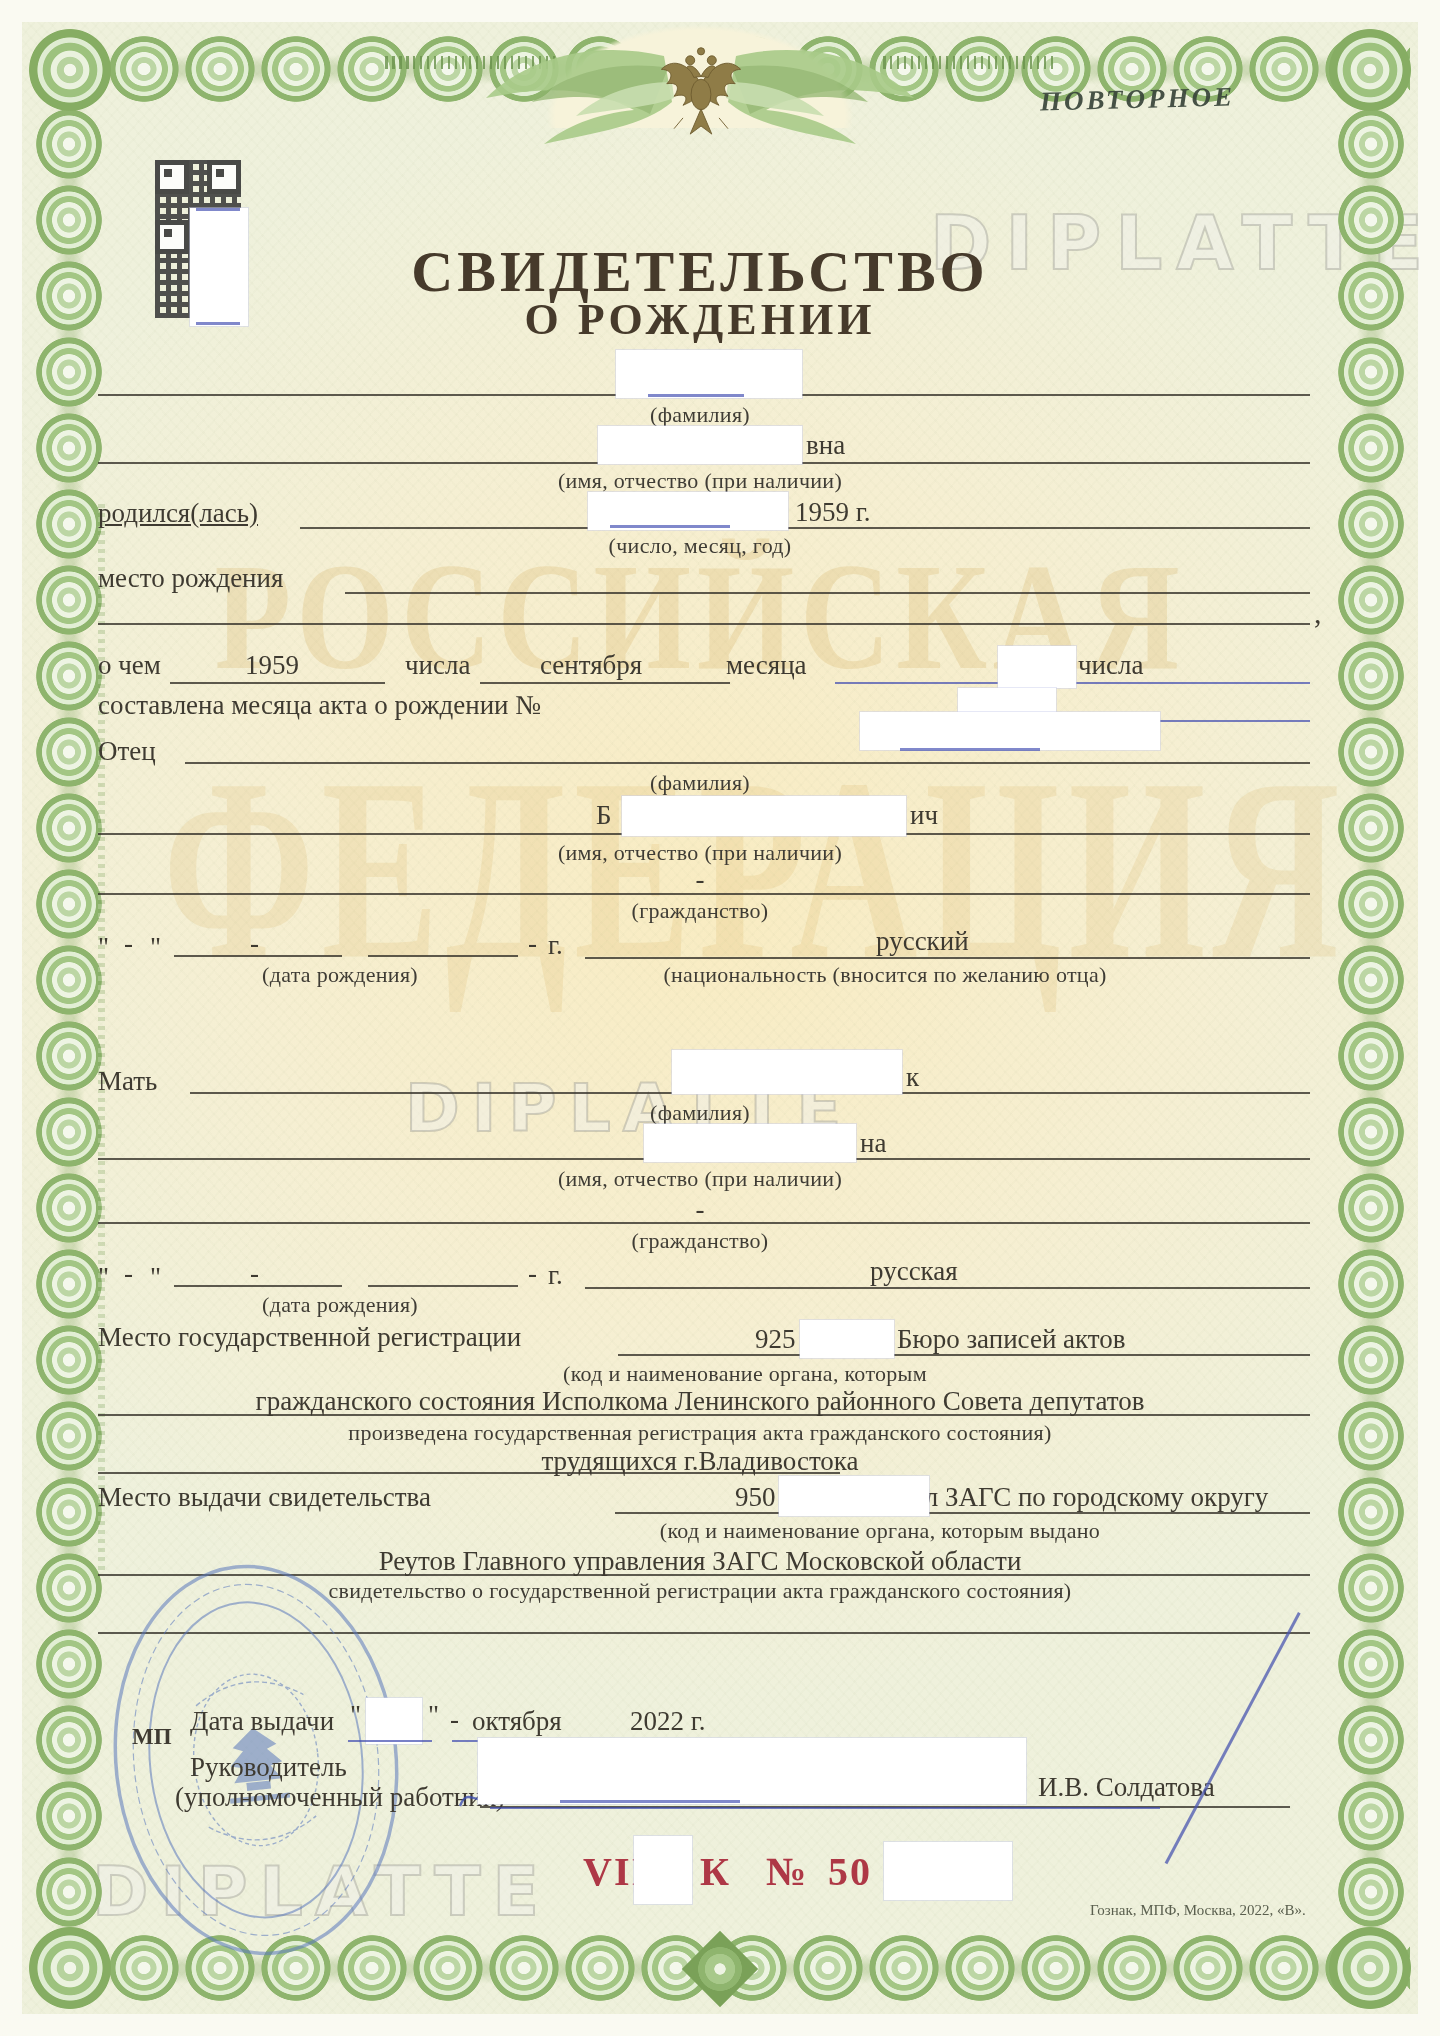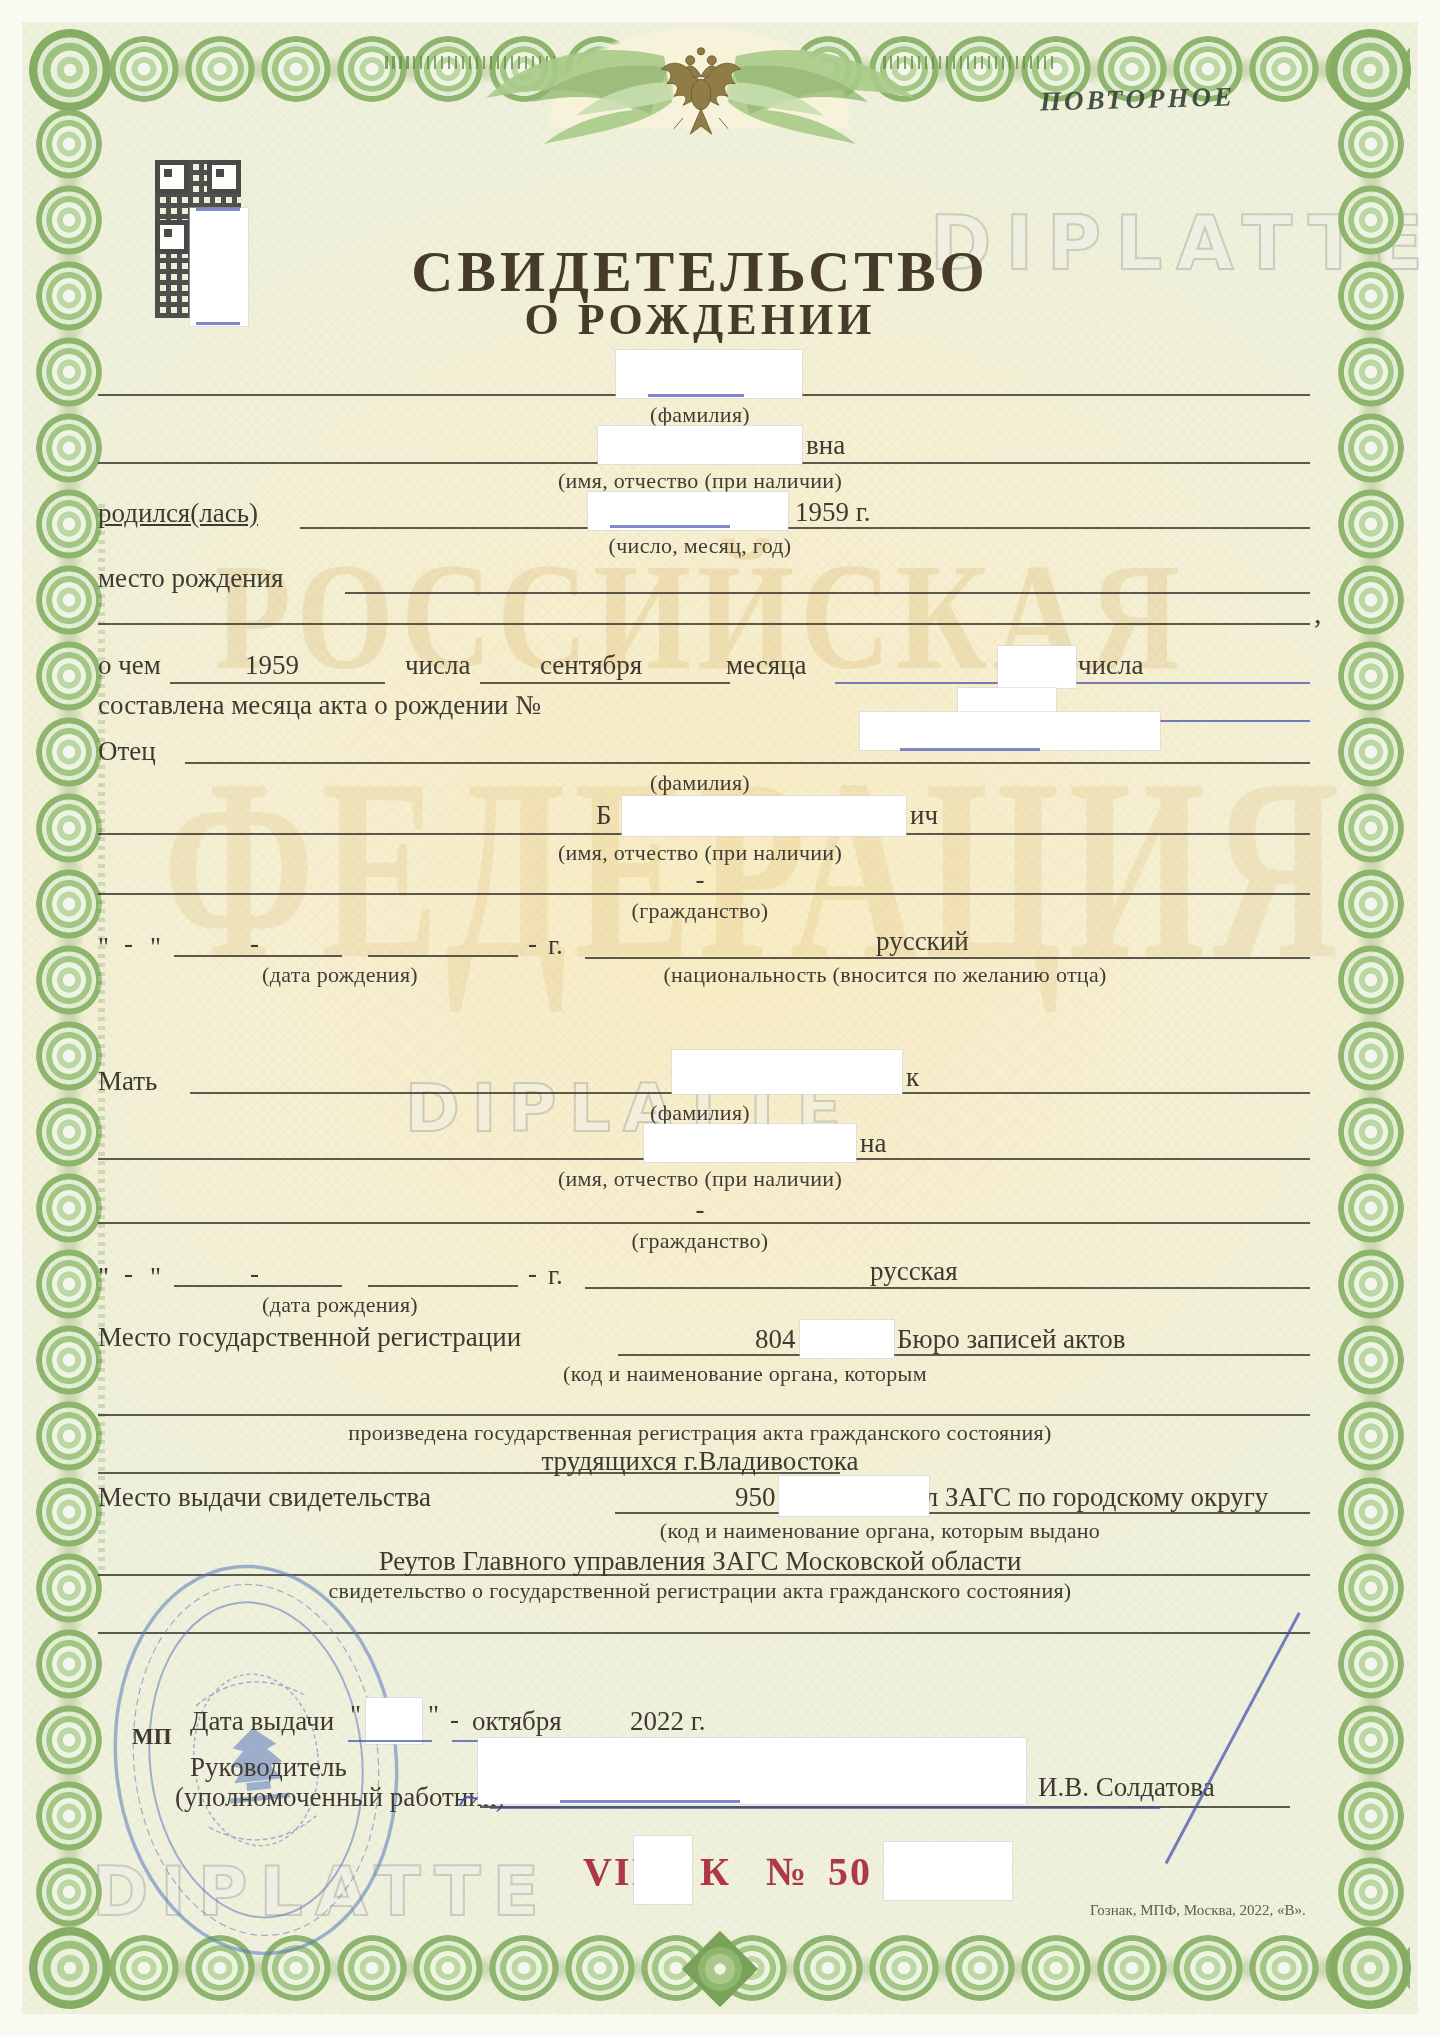--- a/index.html
+++ b/index.html
@@ -206,25 +206,26 @@
   <div class="abs val" style="left:250px;top:1258px;">-</div>
   <div class="abs line" style="left:368px;top:1285px;width:150px;height:0;"></div>
   <div class="abs val" style="left:528px;top:1258px;">-</div>
   <div class="abs val" style="left:548px;top:1260px;">г.</div>
   <div class="abs line" style="left:585px;top:1245px;width:725px;height:42px;"></div>
   <div class="abs val" style="left:870px;top:1256px;">русская</div>
   <div class="abs cap" style="left:130px;top:1292px;width:420px;">(дата рождения)</div>
 
   <div class="abs lbl" style="left:98px;top:1322px;">Место государственной регистрации</div>
   <div class="abs line" style="left:618px;top:1312px;width:692px;height:42px;"></div>
-  <div class="abs val" style="left:755px;top:1324px;">804</div>
+  <div class="abs val" style="left:755px;top:1324px;">925</div>
   <div class="abs wbox" style="left:800px;top:1320px;width:94px;height:38px;"></div>
   <div class="abs val" style="left:897px;top:1324px;">Бюро записей актов</div>
   <div class="abs cap" style="left:445px;top:1361px;width:600px;">(код и наименование органа, которым</div>
 
+  <div class="abs val ctr" style="left:100px;top:1386px;width:1200px;">гражданского состояния Исполкома Ленинского районного Совета депутатов</div>
   <div class="abs line" style="left:98px;top:1372px;width:1212px;height:42px;"></div>
   <div class="abs cap" style="left:100px;top:1420px;width:1200px;">произведена государственная регистрация акта гражданского состояния)</div>
 
   <div class="abs val ctr" style="left:100px;top:1446px;width:1200px;">трудящихся г.Владивостока</div>
   <div class="abs line" style="left:98px;top:1432px;width:742px;height:40px;"></div>
 
   <div class="abs lbl" style="left:98px;top:1482px;">Место выдачи свидетельства</div>
   <div class="abs line" style="left:615px;top:1470px;width:695px;height:42px;"></div>
   <div class="abs val" style="left:735px;top:1482px;">950</div>
   <div class="abs val" style="left:868px;top:1482px;">Отдел ЗАГС по городскому округу</div>

